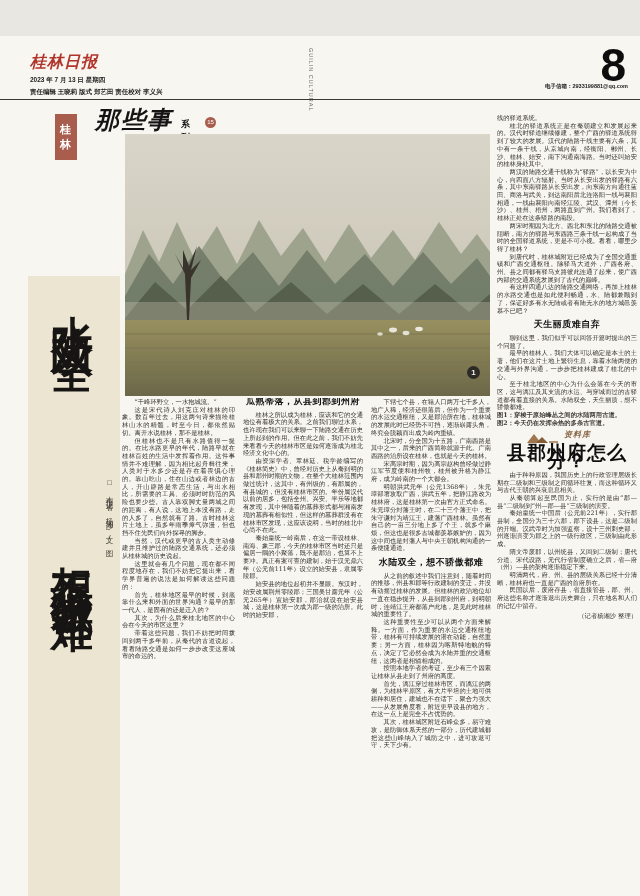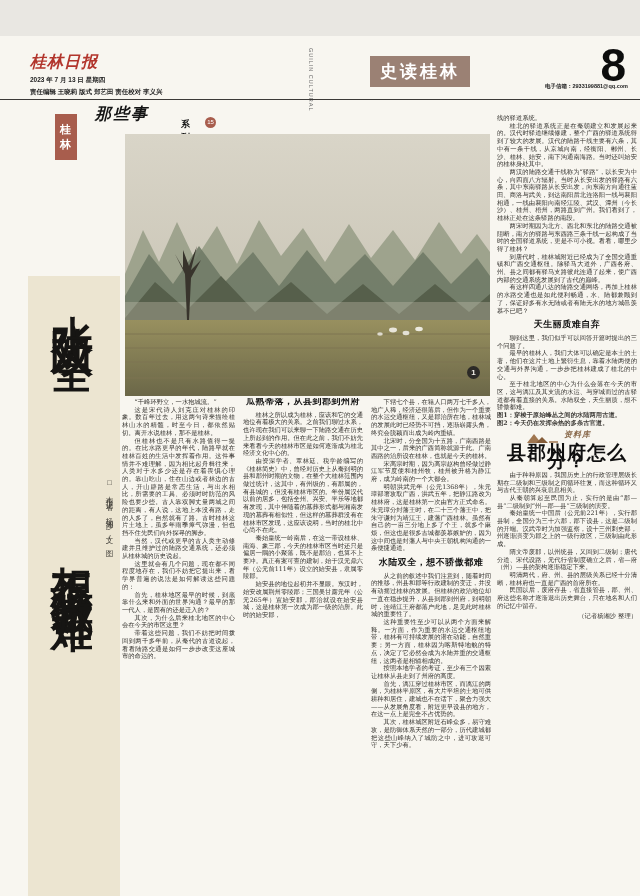--- a/index.html
+++ b/index.html
@@ -17,21 +17,21 @@
   .section-sub{position:absolute;left:370px;top:20px;background:#9b8174;color:#fff;
         font-size:17px;font-weight:bold;padding:4px 10px;letter-spacing:3px;}
   .pageno{position:absolute;right:14px;top:2px;font-size:46px;font-weight:900;color:#0d0d0d;}
   .email{position:absolute;right:12px;top:47px;font-size:5.5px;font-weight:bold;color:#222;}
   .header-rule{position:absolute;left:0;top:63px;width:640px;height:1px;background:#3c3a38;}
   
   .series{position:absolute;left:55px;top:70px;height:30px;}
   .series-box{position:absolute;left:0;top:8px;background:#a85d4d;color:#fff;
         font-size:11px;font-weight:bold;padding:8px 5px;letter-spacing:1px;}
   .series-callig{position:absolute;left:40px;top:-2px;font-family:"DejaVu Serif",serif;
-        font-size:16px;font-weight:900;font-style:italic;color:#141414;letter-spacing:2px;white-space:nowrap;}
+        font-size:24px;font-weight:900;font-style:italic;color:#141414;letter-spacing:2px;white-space:nowrap;}
   .series-suffix{position:absolute;left:126px;top:12px;font-size:9px;font-weight:bold;color:#141414;}
   .series-badge{position:absolute;left:150px;top:11px;width:11px;height:11px;border-radius:50%;
         background:#a85d4d;color:#fff;font-size:6px;line-height:11px;text-align:center;}
   
   .photo{position:absolute;left:125px;top:98px;width:365px;height:262px;overflow:hidden;}
   .photo-badge{position:absolute;left:467px;top:330px;width:13px;height:13px;border-radius:50%;
         background:#2c2a27;color:#f2efe8;font-size:8px;line-height:13px;text-align:center;font-weight:bold;}
   
   .rail{position:absolute;left:28px;top:240px;width:92px;height:628px;background:#ece5d1;}
   .v-title{position:absolute;writing-mode:vertical-rl;text-orientation:upright;
@@ -62,21 +62,20 @@
 </style>
 </head>
 <body>
 
 <div id="page">
 
   <div class="logo">桂林日报</div>
   <div class="dateline">2023 年 7 月 13 日  星期四</div>
   <div class="staffline">责任编辑 王晓莉  版式 郑艺田  责任校对 李义兴</div>
   <div class="section-en">GUILIN CULTURAL</div>
-  <div class="section-sub">史读桂林</div>
   <div class="pageno">8</div>
   <div class="email">电子信箱：2933199881@qq.com</div>
   <div class="header-rule"></div>
 
   <div class="series">
     <span class="series-box">桂林</span>
     <span class="series-callig">那些事</span>
     <span class="series-suffix">系列</span>
     <span class="series-badge">15</span>
   </div>

